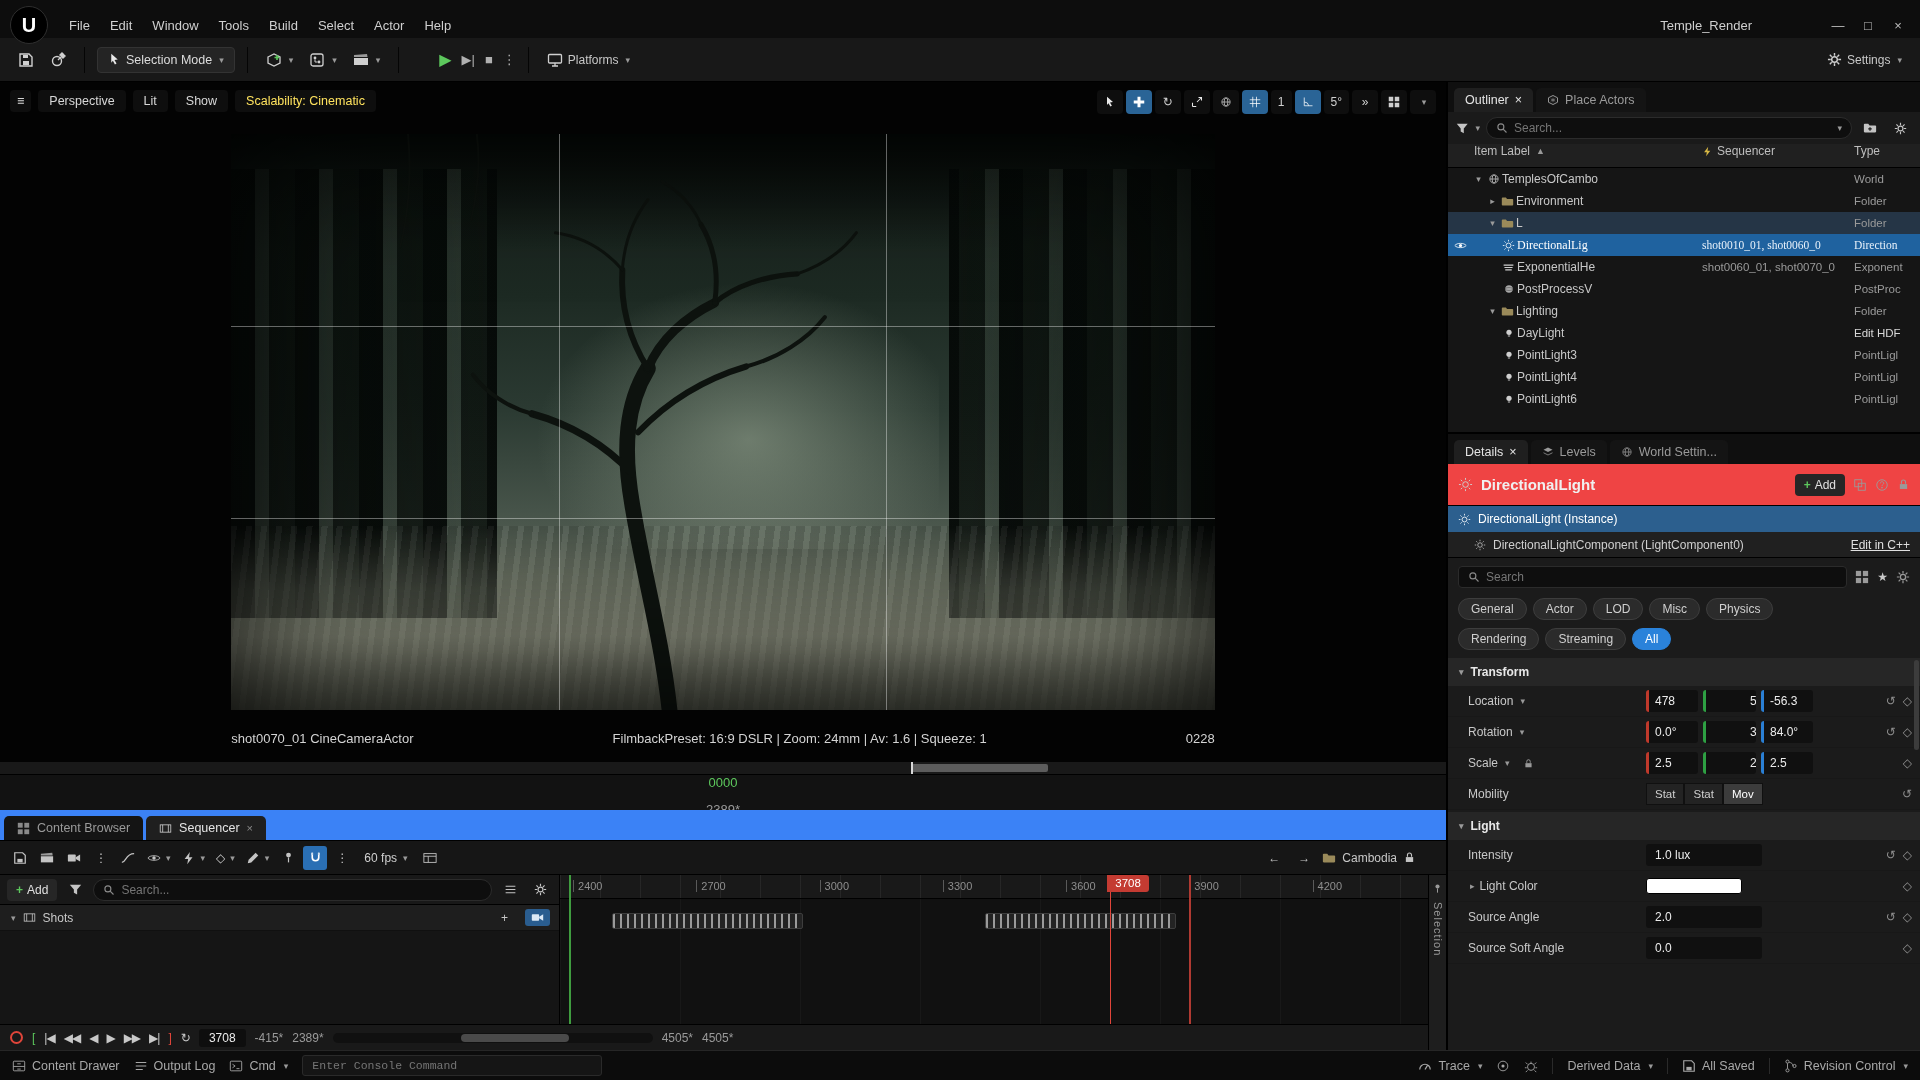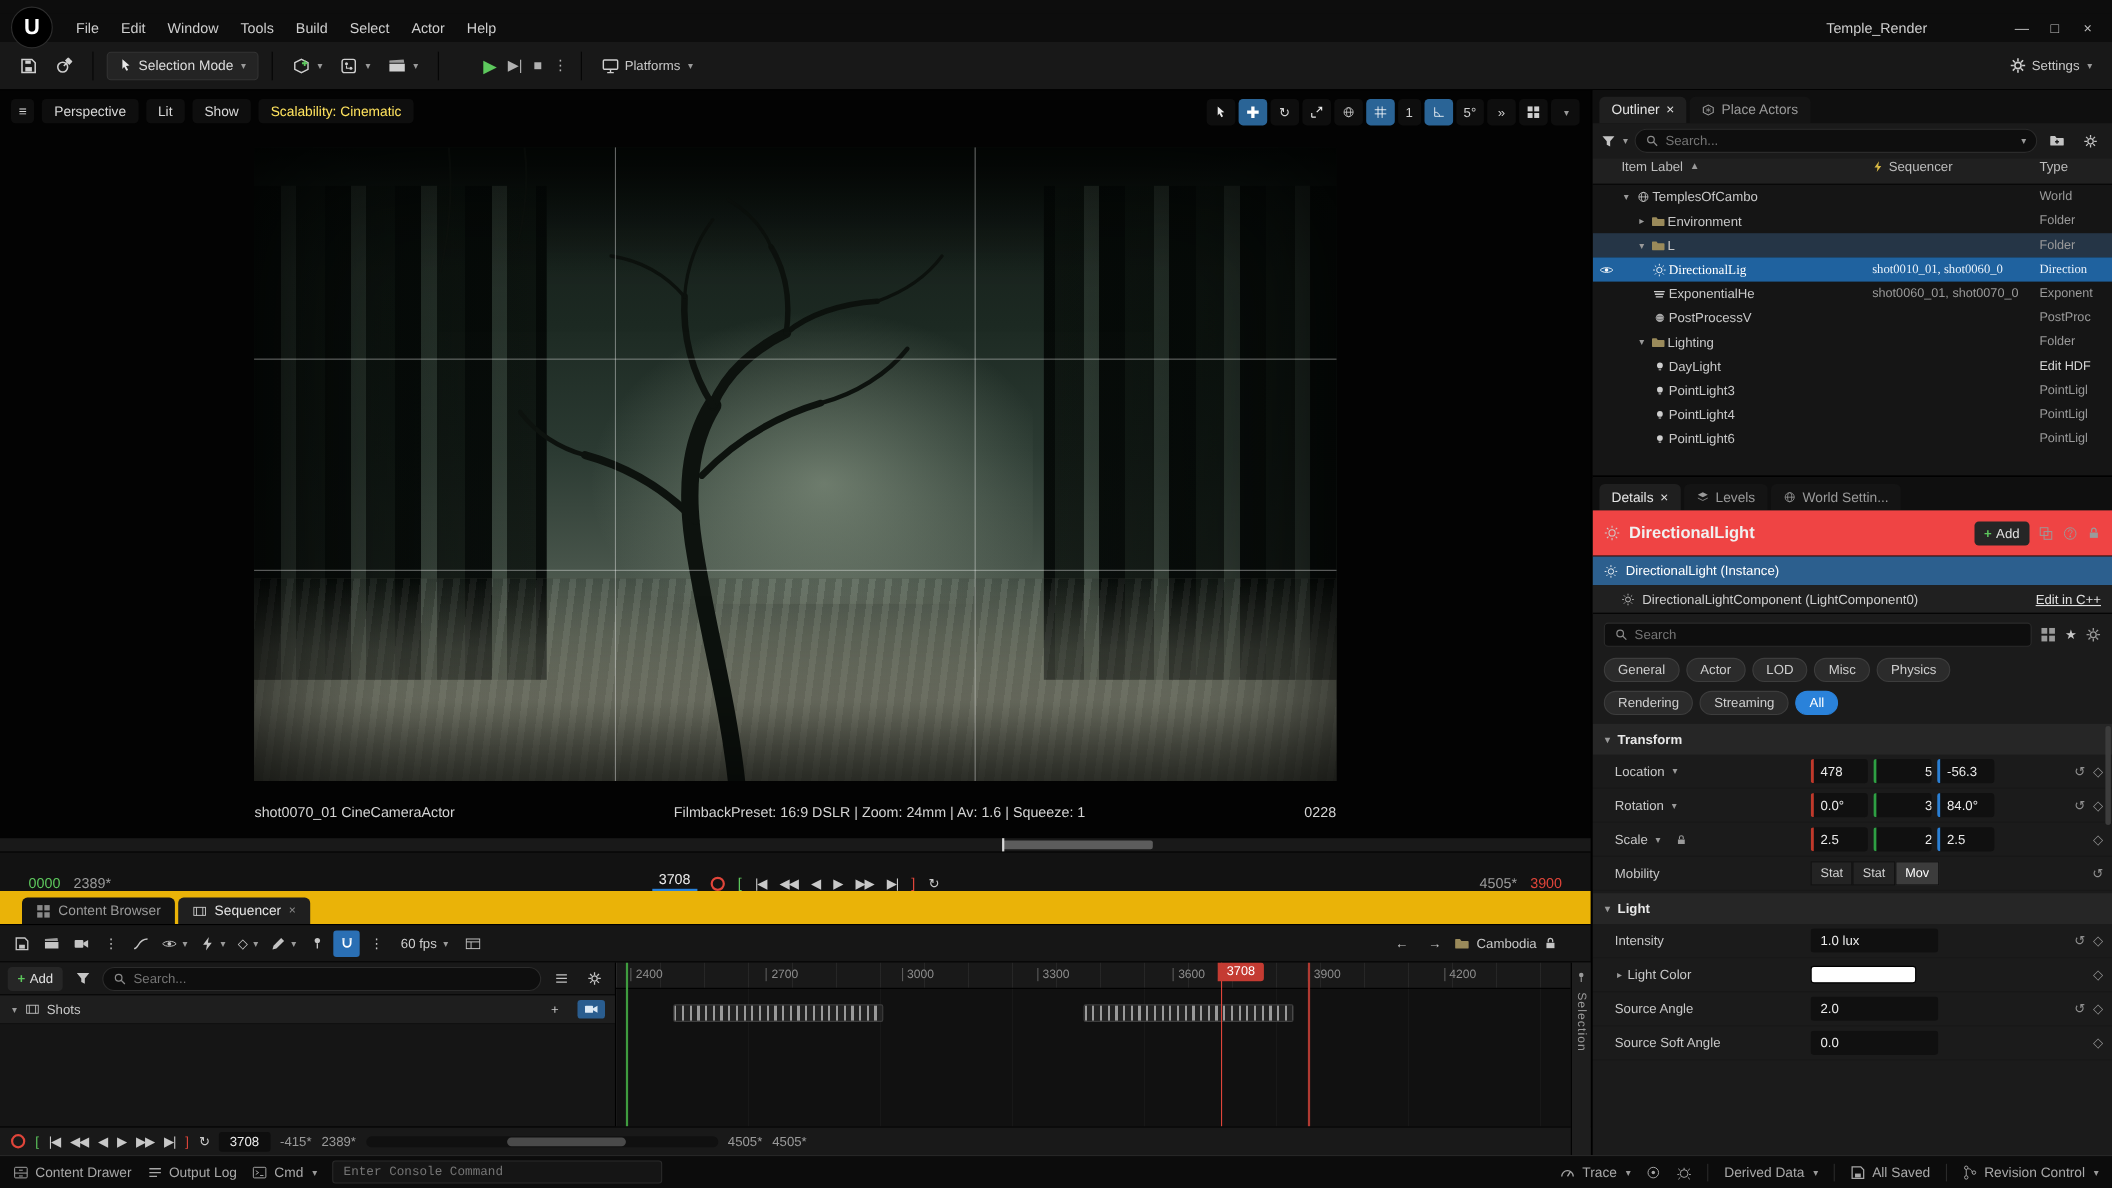--- a/index.html
+++ b/index.html
@@ -66,29 +66,29 @@
   .vtool { width:26px; height:24px; border-radius:4px; background:rgba(16,16,16,.88); display:flex; align-items:center; justify-content:center; color:#cfcfcf; }
   .vtool.act { background:#2a6496; color:#fff; }
   .vtool.lbl { width:auto; padding:0 7px; font-size:12px; }
   .vp-footer { position:absolute; left:16%; right:16%; bottom:16px; display:flex; align-items:center; color:#d4d4d4; font-size:13px; z-index:4; }
   .vp-footer .mid { flex:1; text-align:center; }
 
   
   .scrubbar { height:12px; background:#191919; position:relative; }
   .scrub-range { position:absolute; left:63%; width:9.5%; top:2px; bottom:2px; background:#5c5c5c; border-radius:2px; }
   .scrub-mark { position:absolute; left:63%; top:0; width:2px; bottom:0; background:#d8d8d8; }
-  .transport { height:36px; background:#121212; border-top:1px solid #000; display:flex; align-items:flex-end; gap:12px; padding:0 26px; font-size:13px; }
+  .transport { height:36px; background:#121212; border-top:1px solid #000; display:flex; align-items:center; gap:12px; padding:0 11px; font-size:13px;flex-direction:column; }
   .t-green { color:#5dc85d; } .t-red { color:#e0453a; } .t-dim { color:#9a9a9a; }
   .t-cur { color:#ececec; border-bottom:2px solid #2a82da; padding:1px 6px; }
   .t-btn { color:#c8c8c8; font-size:12px; letter-spacing:-1px; }
   .ringdot { width:13px; height:13px; border:2px solid #e0453a; border-radius:50%; display:inline-block; }
   .spacer { flex:1; }
 
   
-  .ptabs { height:30px; background:#eab308; display:flex; align-items:flex-end; gap:3px; padding:0 20px; }
+  .ptabs { height:30px; background:#3b82f6; display:flex; align-items:flex-end; gap:3px; padding:0 4px; }
   .ptab { display:flex; align-items:center; gap:7px; padding:5px 13px; background:#141414; color:#9a9a9a; border-radius:5px 5px 0 0; font-size:12.5px; }
   .ptab.sel { background:#1f1f1f; color:#e4e4e4; }
   .ptab .x { color:#8a8a8a; font-size:11px; }
 
   
   .sequencer { height:210px; background:#161616; display:flex; flex-direction:column; position:relative; border-top:1px solid #000; }
   .seq-toolbar { height:34px; display:flex; align-items:center; gap:3px; padding:0 8px; border-bottom:1px solid #000; }
   .sq { width:24px; height:24px; display:flex; align-items:center; justify-content:center; border-radius:3px; color:#c4c4c4; }
   .sq.blue { background:#2a6fb4; color:#fff; }
   .sq-dd { display:flex; align-items:center; gap:3px; padding:0 4px; }

